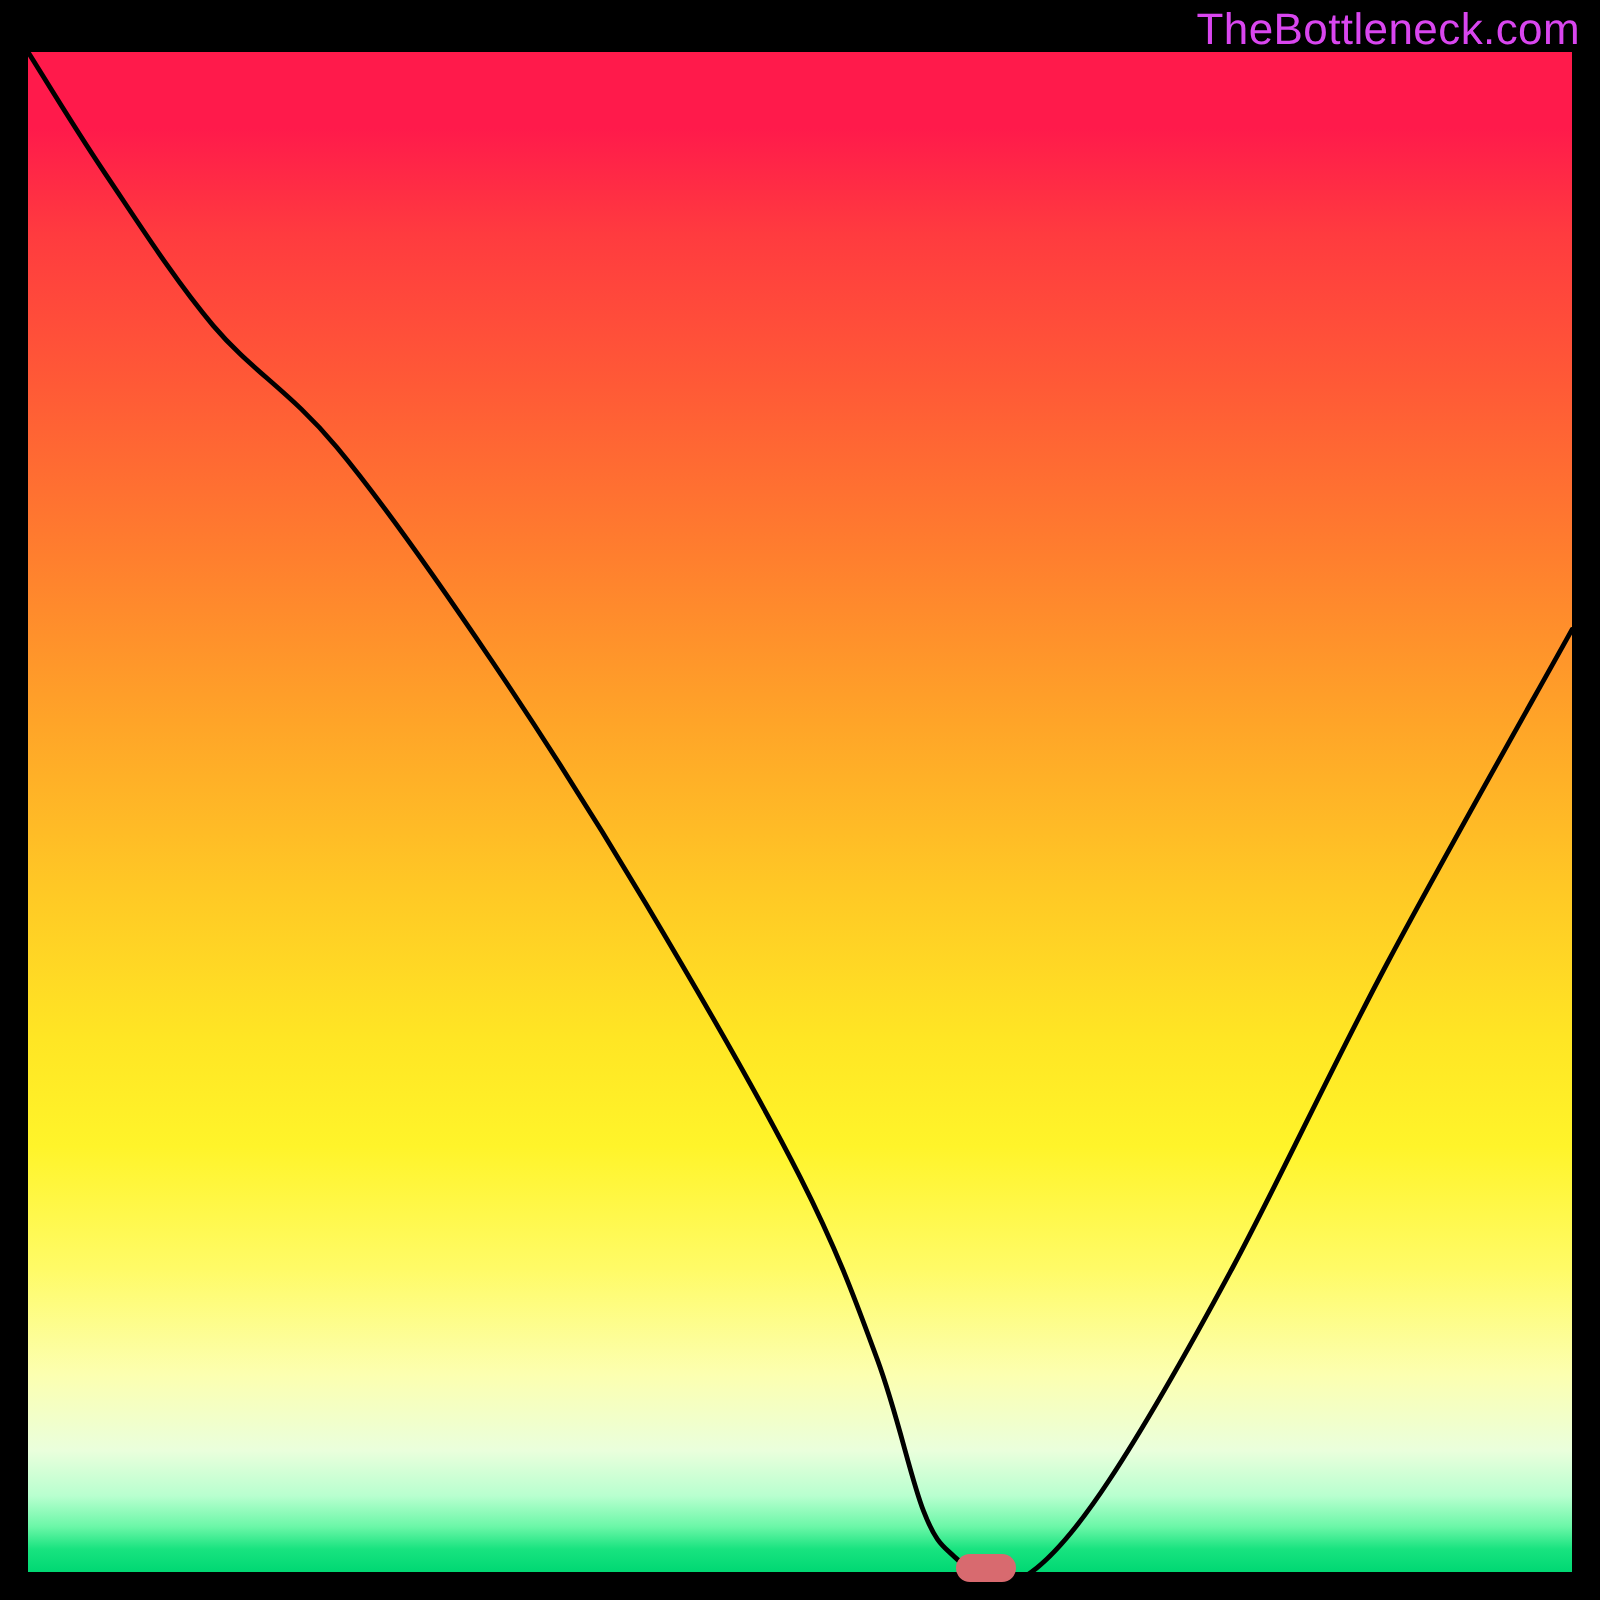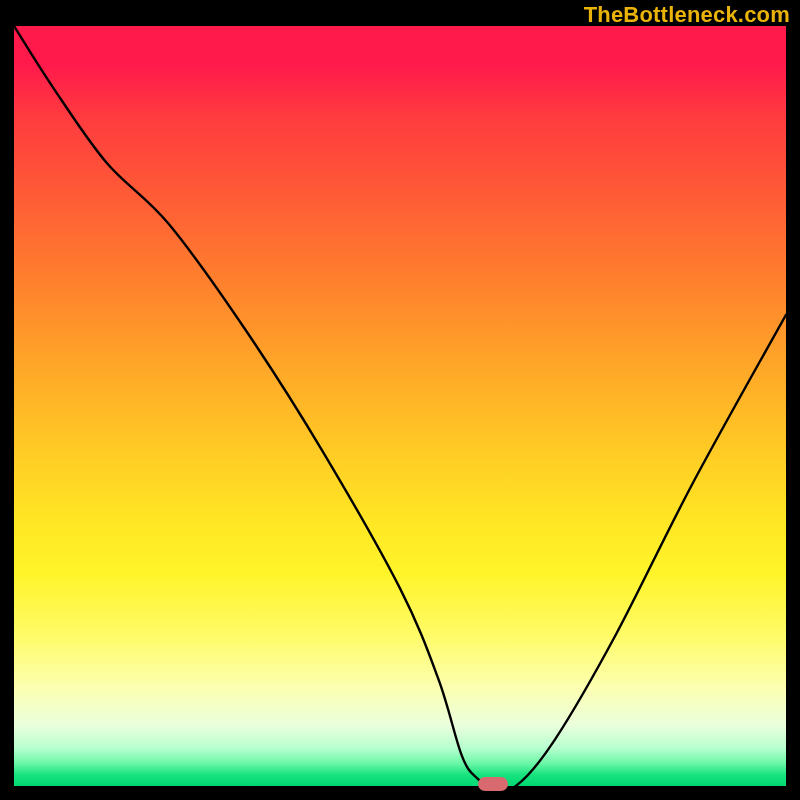--- a/index.html
+++ b/index.html
@@ -14,23 +14,23 @@
   .frame {
     position: relative;
     width: 800px;
     height: 800px;
     background: #000;
   }
   .watermark {
     position: absolute;
     top: 2px;
     right: 10px;
-    color: #eab308;
+    color: #d946ef;
     font-size: 22px;
-    font-weight: 700;
+    font-weight: 400;
     letter-spacing: 0.2px;
     z-index: 20;
   }
   .plot {
     position: absolute;
     left: 14px;
     top: 26px;
     width: 772px;
     height: 760px;
     z-index: 1;

